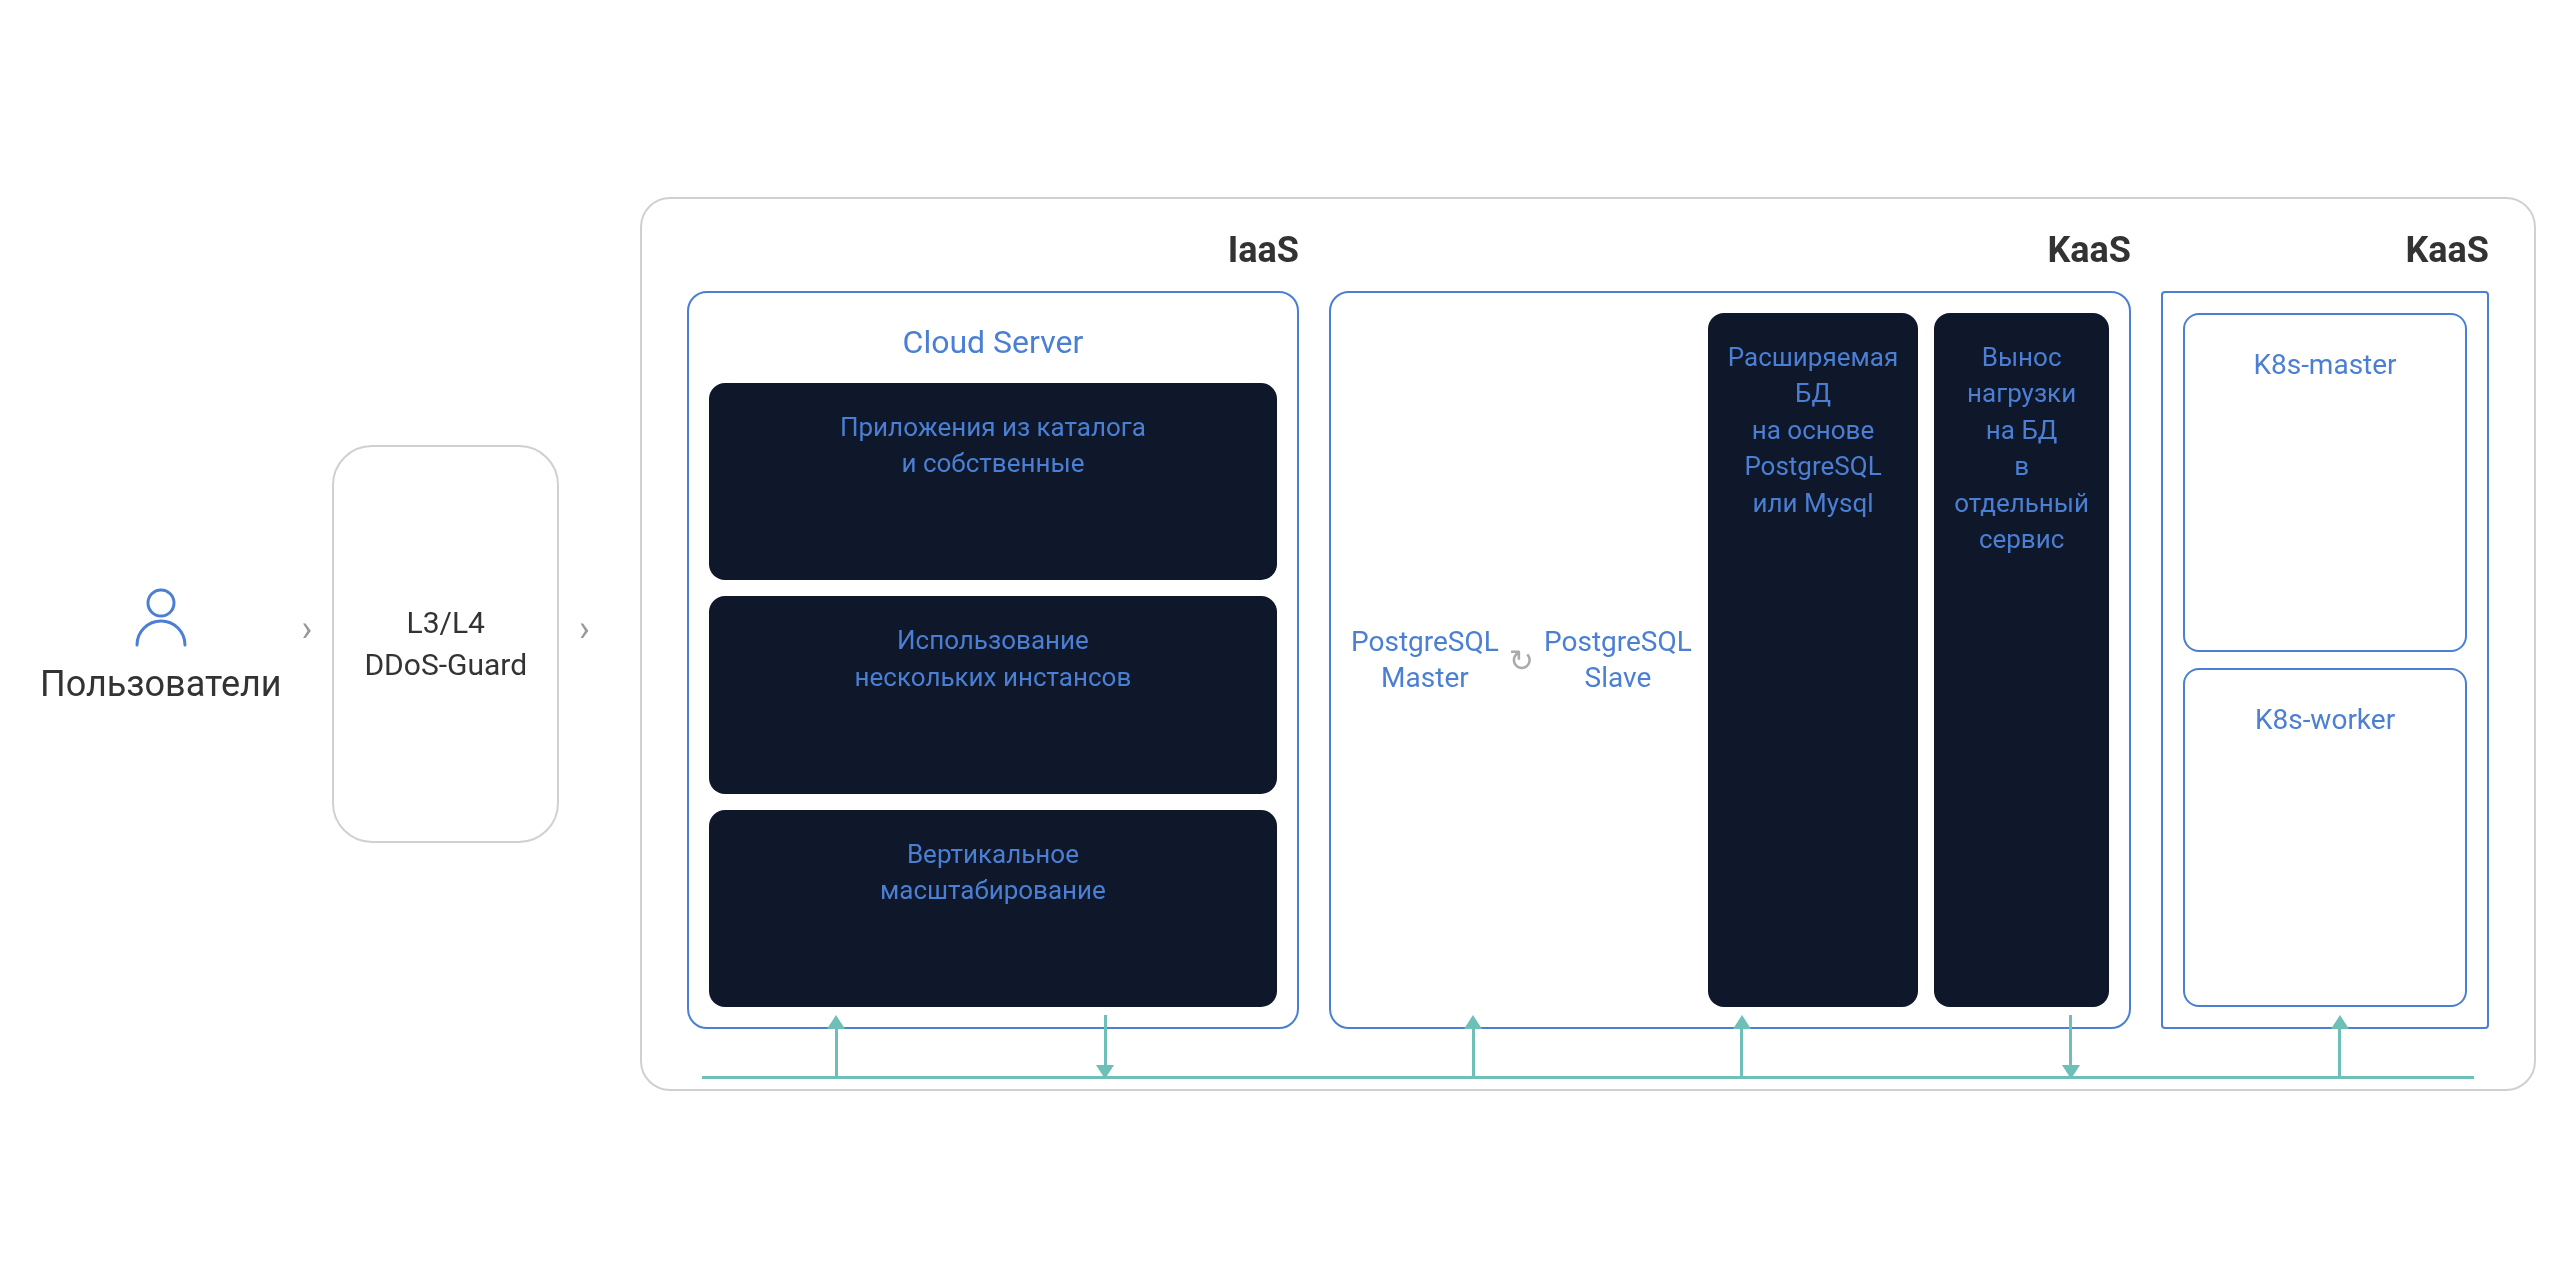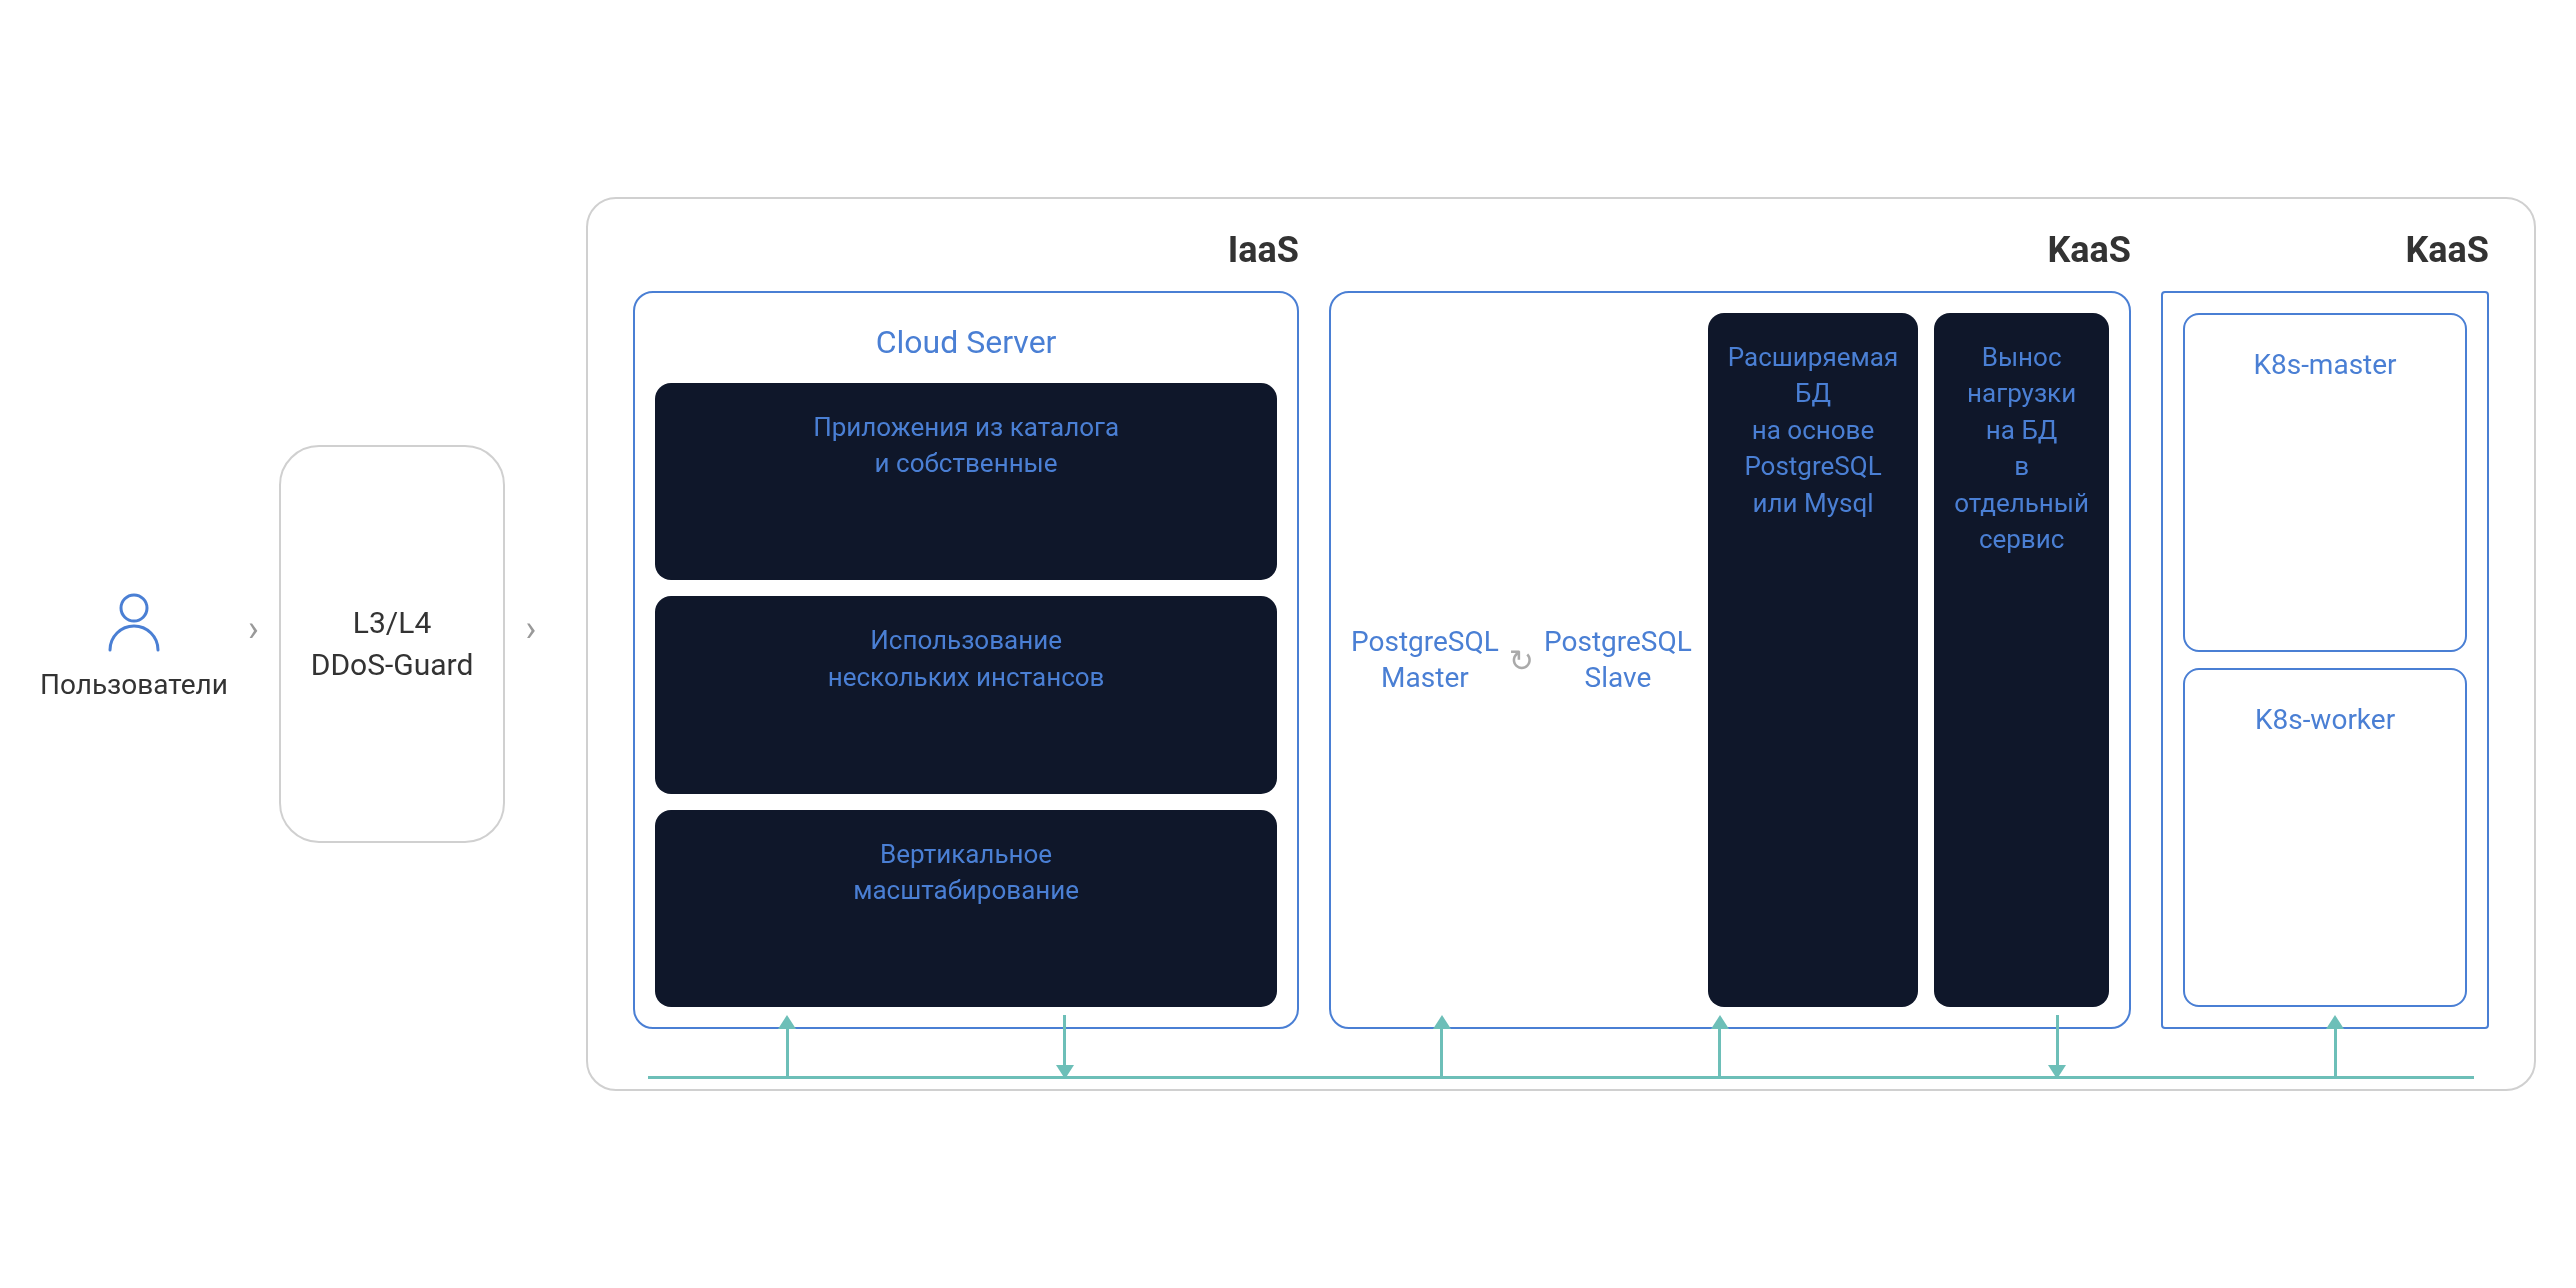--- a/index.html
+++ b/index.html
@@ -27,21 +27,21 @@
       align-items: center;
       gap: 10px;
       min-width: 129px;
     }
     .user-icon {
       width: 60px;
       height: 70px;
       color: #4a7fd4;
     }
     .users-label {
-      font-size: 28px;
+      font-size: 36px;
       color: #333;
       text-align: left;
     }
     .arrow {
       display: flex;
       align-items: center;
       justify-content: center;
       color: #999;
       font-size: 36px;
       padding: 0 20px;

